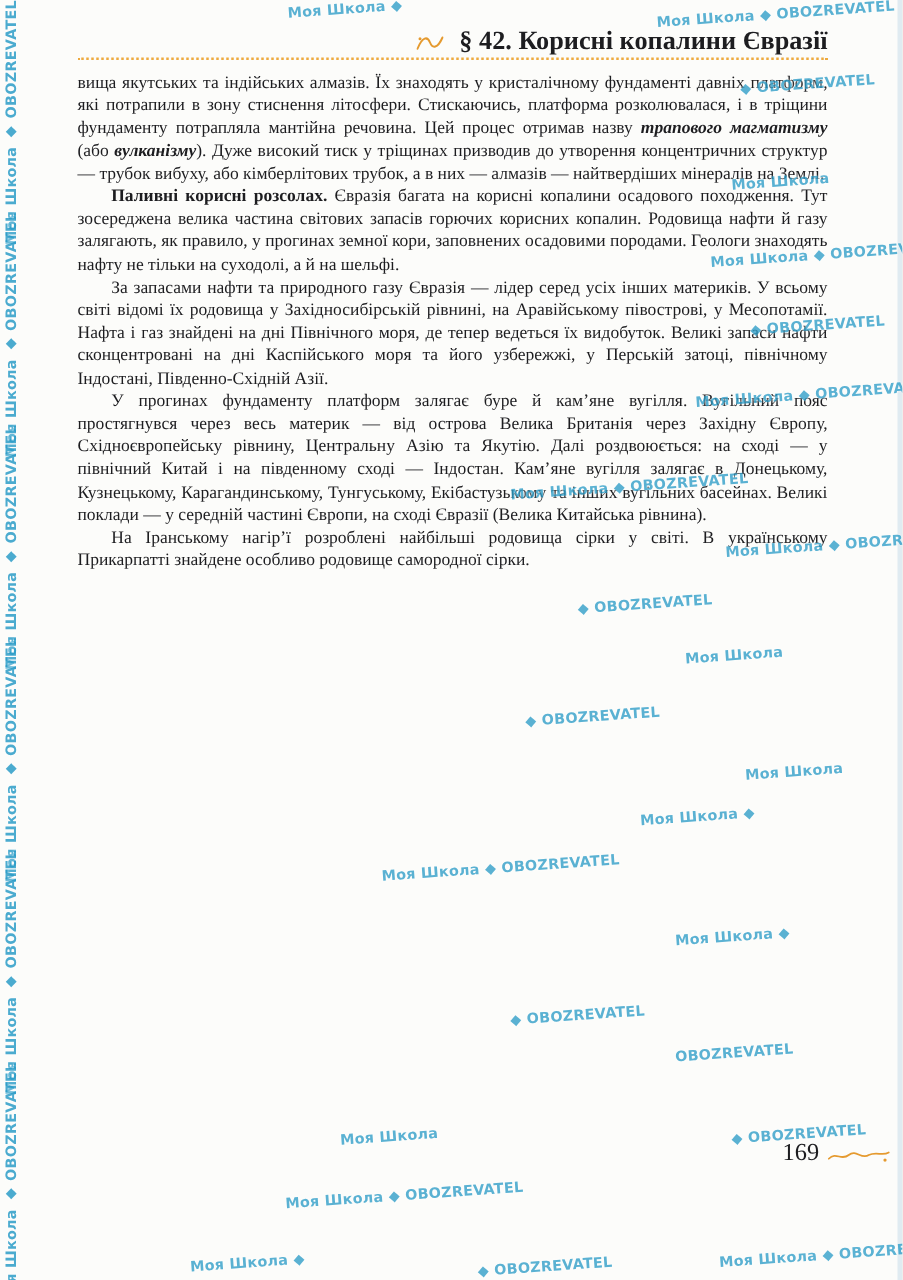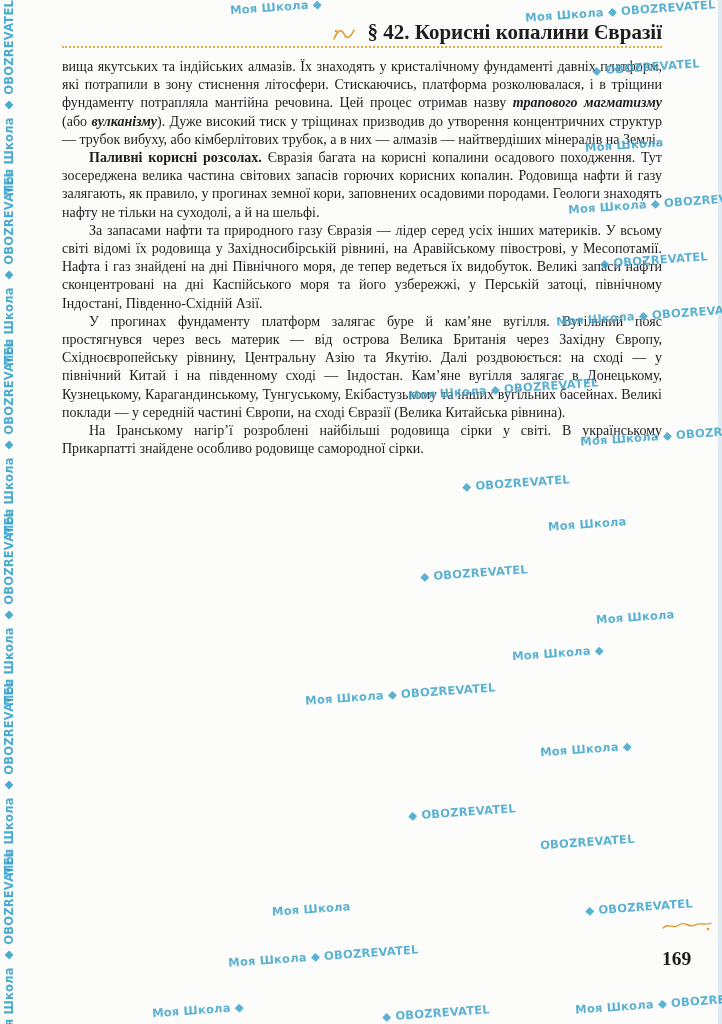--- a/index.html
+++ b/index.html
@@ -16,21 +16,21 @@
   
   .body-text{
     position:absolute;top:58px;left:62px;right:60px;
     text-align:justify;font-size:14px;line-height:18.2px;
   }
   .para{margin:0;text-indent:27px;}
   .para.no-indent{text-indent:0;}
   .seg-bold{font-weight:bold;}
   .seg-italic{font-style:italic;font-weight:bold;}
   
-  .pagenum{position:absolute;top:912px;left:662px;font-weight:bold;font-size:19.5px;margin-top:36px;}
+  .pagenum{position:absolute;top:912px;left:626px;font-weight:normal;font-size:19.5px;}
   .flourish{position:absolute;top:918px;left:662px;}
   
   .wm-layer{position:absolute;inset:0;pointer-events:none;z-index:3;}
   .wm{
     position:absolute;font-family:"DejaVu Sans",sans-serif;font-weight:bold;
     font-size:11.5px;color:#2d9dc8;opacity:.78;white-space:nowrap;
     letter-spacing:.2px;text-shadow:0 0 2px rgba(255,255,255,.95);
   }
   .wm.h{transform:rotate(-4deg);}
   .wm.v{left:2px;writing-mode:vertical-rl;transform:rotate(180deg);opacity:.85;}

